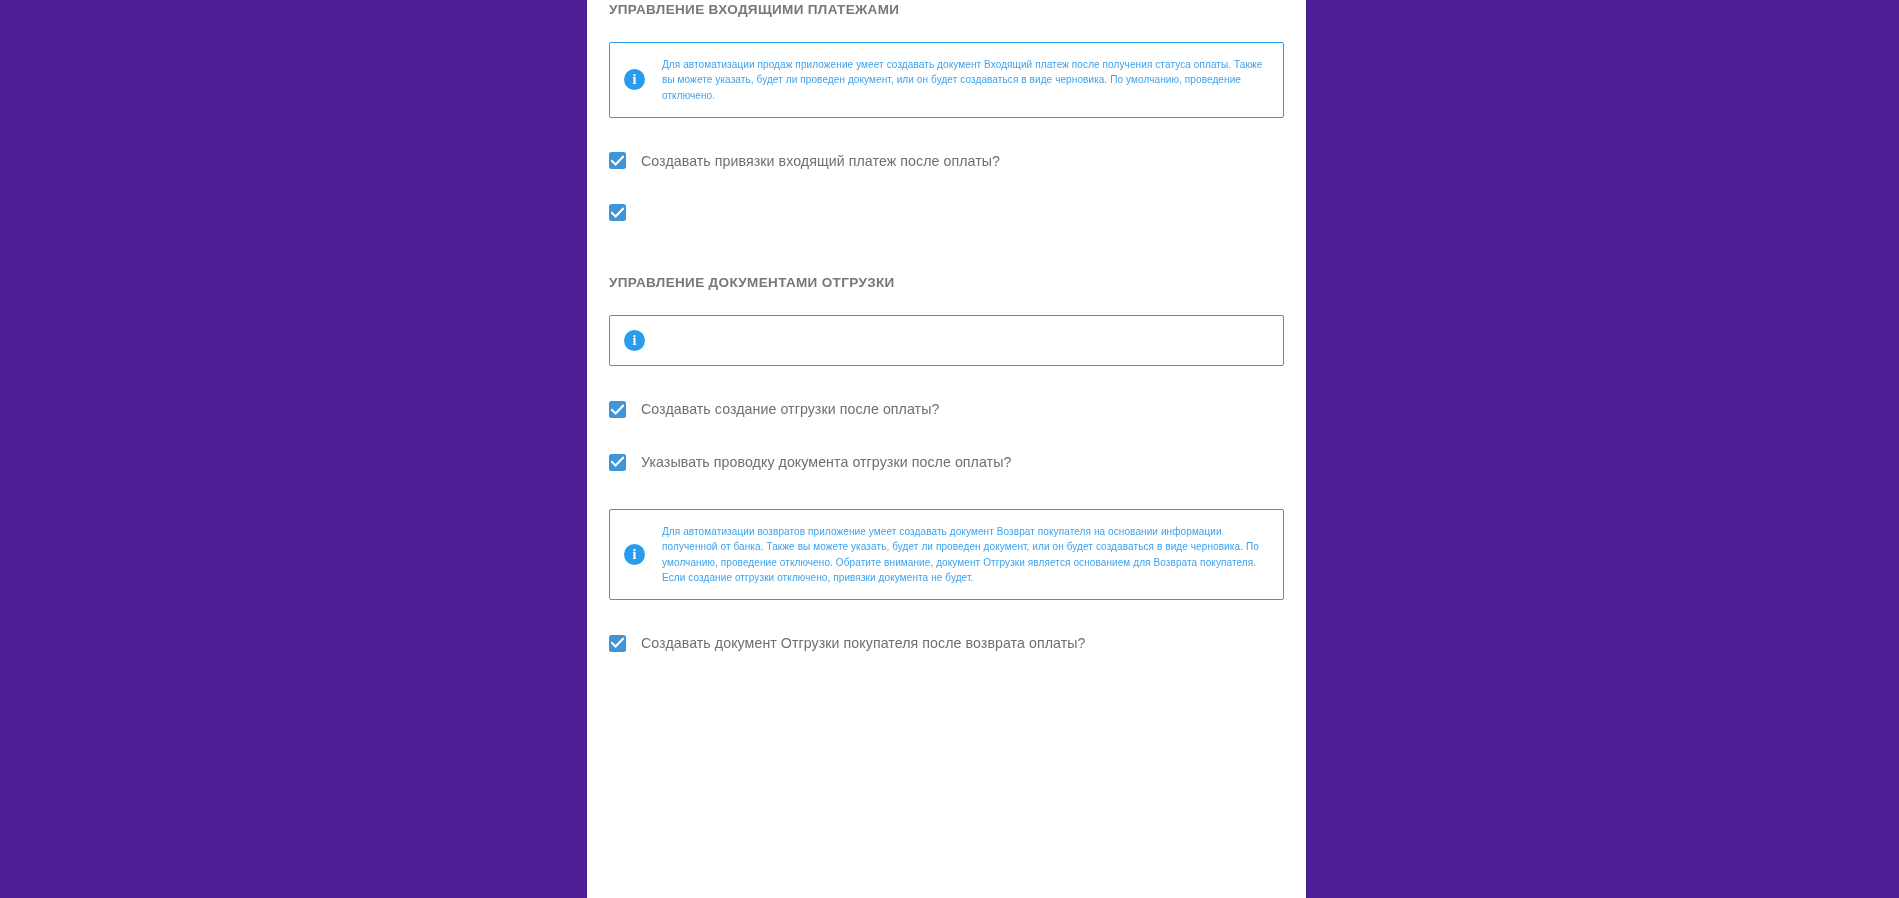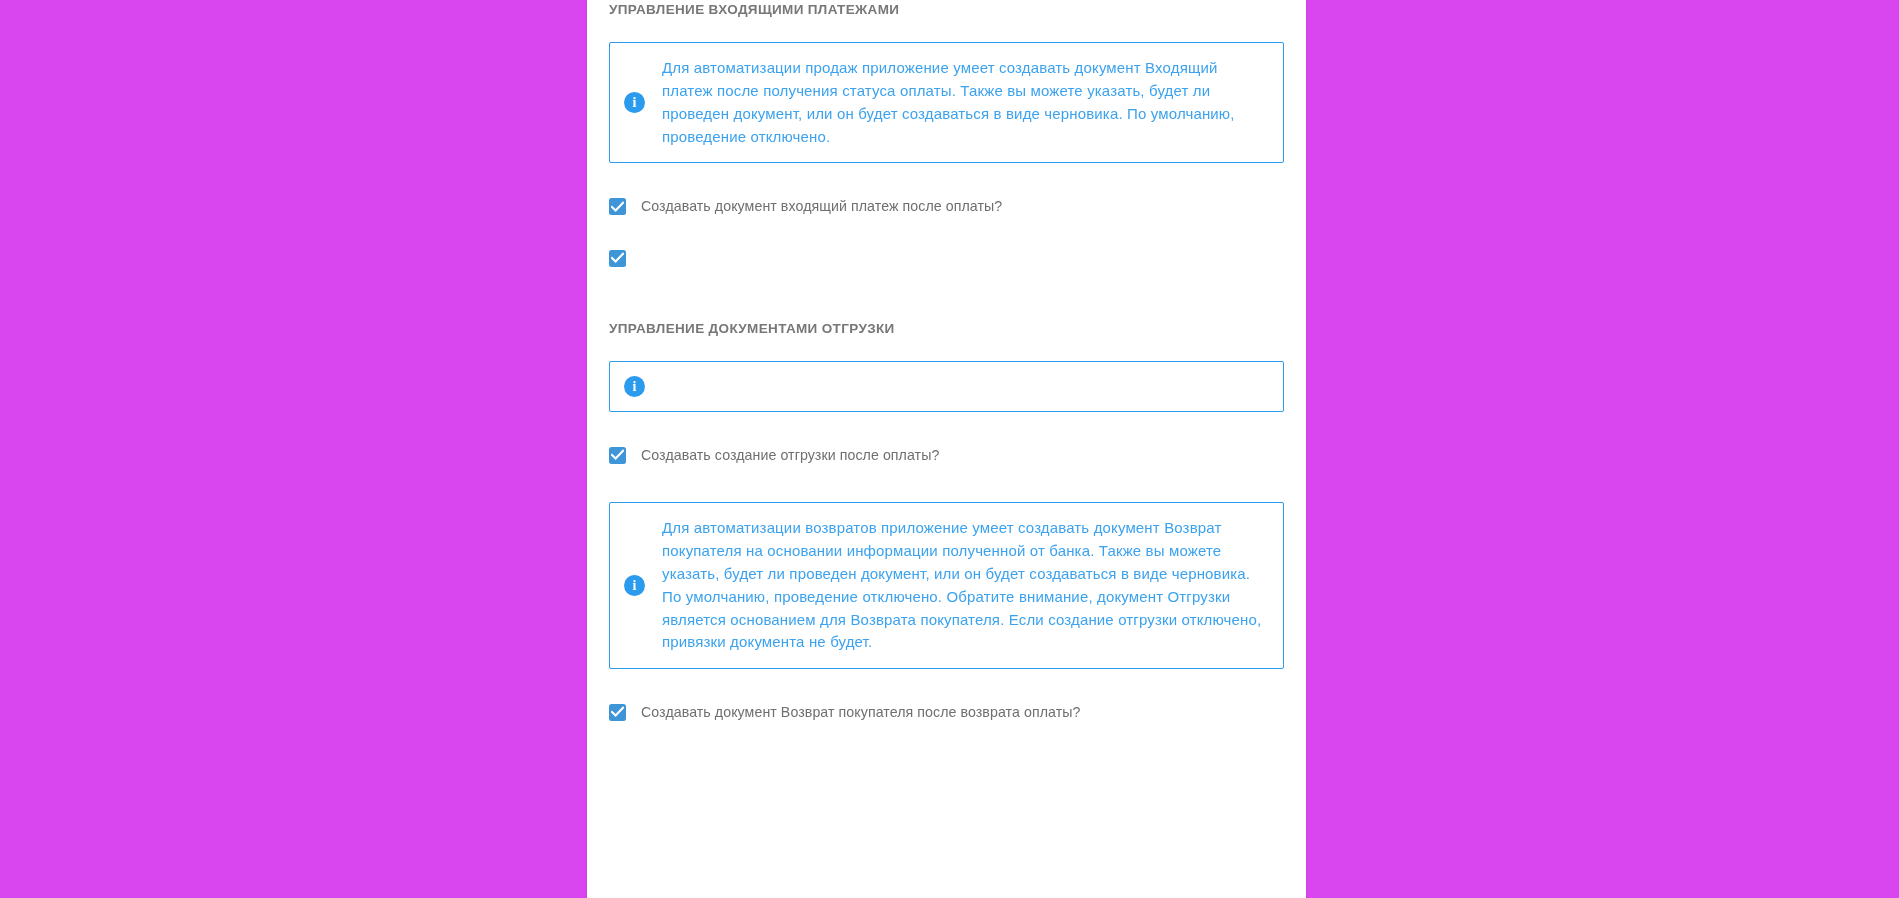--- a/index.html
+++ b/index.html
@@ -12,21 +12,21 @@
     overflow: hidden;
     background: #fafafa;
     font-family: "Liberation Sans", "DejaVu Sans", sans-serif;
     -webkit-font-smoothing: antialiased;
   }
 
   .page {
     position: relative;
     width: 1899px;
     height: 898px;
-    background: #d946ef;
+    background: #4c1d95;
     display: flex;
     justify-content: flex-start;
   }
 
   
   .settings-card {
     position: absolute;
     left: 587px;
     top: -14px;
     width: 719px;
@@ -78,21 +78,21 @@
     font-weight: bold;
     line-height: 21px;
     text-align: center;
     font-family: "Liberation Serif", "DejaVu Serif", serif;
     margin-right: 17px;
     user-select: none;
   }
 
   .info-text {
     color: #3ba2ef;
-    font-size: 15px;
+    font-size: 10px;
     line-height: 1.52;
     letter-spacing: 0.01em;
   }
 
   
   .checkbox-row {
     display: flex;
     align-items: center;
     margin-top: 34px;
     cursor: pointer;
@@ -141,21 +141,21 @@
         <span class="info-icon">i</span>
         <span class="info-text">Для автоматизации продаж приложение умеет создавать документ Входящий платеж после получения статуса оплаты. Также вы можете указать, будет ли проведен документ, или он будет создаваться в виде черновика. По умолчанию, проведение отключено.</span>
       </div>
 
       <div class="checkbox-row">
         <span class="checkbox-box">
           <svg viewBox="0 0 13 12" aria-hidden="true">
             <path d="M1 6 L4.6 9.4 L12 1.7" fill="none" stroke="#ffffff" stroke-width="2.1" stroke-linecap="square" stroke-linejoin="miter"></path>
           </svg>
         </span>
-        <span class="checkbox-label">Создавать документ входящий платеж после оплаты?</span>
+        <span class="checkbox-label">Создавать привязки входящий платеж после оплаты?</span>
       </div>
 
       <div class="checkbox-row">
         <span class="checkbox-box">
           <svg viewBox="0 0 13 12" aria-hidden="true">
             <path d="M1 6 L4.6 9.4 L12 1.7" fill="none" stroke="#ffffff" stroke-width="2.1" stroke-linecap="square" stroke-linejoin="miter"></path>
           </svg>
         </span>
       </div>
     </div>
@@ -169,34 +169,42 @@
 
       <div class="checkbox-row">
         <span class="checkbox-box">
           <svg viewBox="0 0 13 12" aria-hidden="true">
             <path d="M1 6 L4.6 9.4 L12 1.7" fill="none" stroke="#ffffff" stroke-width="2.1" stroke-linecap="square" stroke-linejoin="miter"></path>
           </svg>
         </span>
         <span class="checkbox-label">Создавать создание отгрузки после оплаты?</span>
       </div>
 
+      <div class="checkbox-row">
+        <span class="checkbox-box">
+          <svg viewBox="0 0 13 12" aria-hidden="true">
+            <path d="M1 6 L4.6 9.4 L12 1.7" fill="none" stroke="#ffffff" stroke-width="2.1" stroke-linecap="square" stroke-linejoin="miter"></path>
+          </svg>
+        </span>
+        <span class="checkbox-label">Указывать проводку документа отгрузки после оплаты?</span>
+      </div>
     </div>
 
     <div class="section">
 
       <div class="info-box">
         <span class="info-icon">i</span>
         <span class="info-text">Для автоматизации возвратов приложение умеет создавать документ Возврат покупателя на основании информации полученной от банка. Также вы можете указать, будет ли проведен документ, или он будет создаваться в виде черновика. По умолчанию, проведение отключено. Обратите внимание, документ Отгрузки является основанием для Возврата покупателя. Если создание отгрузки отключено, привязки документа не будет.</span>
       </div>
 
       <div class="checkbox-row">
         <span class="checkbox-box">
           <svg viewBox="0 0 13 12" aria-hidden="true">
             <path d="M1 6 L4.6 9.4 L12 1.7" fill="none" stroke="#ffffff" stroke-width="2.1" stroke-linecap="square" stroke-linejoin="miter"></path>
           </svg>
         </span>
-        <span class="checkbox-label">Создавать документ Возврат покупателя после возврата оплаты?</span>
+        <span class="checkbox-label">Создавать документ Отгрузки покупателя после возврата оплаты?</span>
       </div>
 
     </div>
 
   </div>
 </div>
 
 </body></html>

